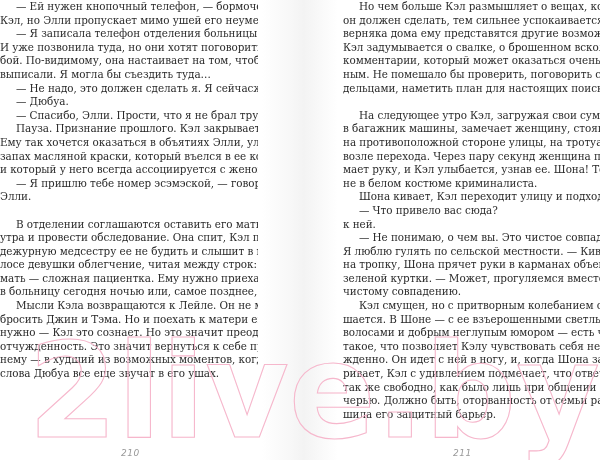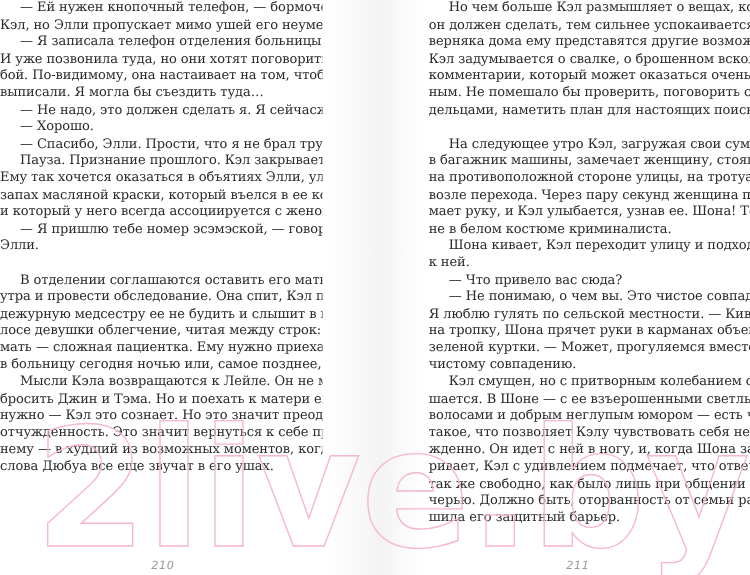--- a/index.html
+++ b/index.html
@@ -89,21 +89,21 @@
   <div class="gutter"></div>
 
   <div class="page page-left text" id="left-page">
       <span class="ln ind">— Ей нужен кнопочный телефон, — бормочет</span>
       <span class="ln">Кэл, но Элли пропускает мимо ушей его неуместный</span>
       <span class="ln ind">— Я записала телефон отделения больницы.</span>
       <span class="ln">И уже позвонила туда, но они хотят поговорить с то-</span>
       <span class="ln">бой. По-видимому, она настаивает на том, чтобы ее</span>
       <span class="ln last">выписали. Я могла бы съездить туда…</span>
       <span class="ln ind">— Не надо, это должен сделать я. Я сейчасже им</span>
-      <span class="ln ind last">— Хорошо.</span>
+      <span class="ln ind last">— Дюбуа.</span>
       <span class="ln ind last">— Спасибо, Элли. Прости, что я не брал трубку.</span>
       <span class="ln ind">Пауза. Признание прошлого. Кэл закрывает глаза.</span>
       <span class="ln">Ему так хочется оказаться в объятиях Элли, уловить</span>
       <span class="ln">запах масляной краски, который въелся в ее кожу</span>
       <span class="ln last">и который у него всегда ассоциируется с женой.</span>
       <span class="ln ind">— Я пришлю тебе номер эсэмэской, — говорит</span>
       <span class="ln last">Элли.</span>
       <span class="ln">&nbsp;</span>
       <span class="ln ind">В отделении соглашаются оставить его мать до</span>
       <span class="ln">утра и провести обследование. Она спит, Кэл просит</span>
@@ -127,22 +127,22 @@
       <span class="ln">ным. Не помешало бы проверить, поговорить с вла-</span>
       <span class="ln last">дельцами, наметить план для настоящих поисков.</span>
       <span class="ln">&nbsp;</span>
       <span class="ln ind">На следующее утро Кэл, загружая свои сумки</span>
       <span class="ln">в багажник машины, замечает женщину, стоящую</span>
       <span class="ln">на противоположной стороне улицы, на тротуаре</span>
       <span class="ln">возле перехода. Через пару секунд женщина подни-</span>
       <span class="ln">мает руку, и Кэл улыбается, узнав ее. Шона! Только</span>
       <span class="ln last">не в белом костюме криминалиста.</span>
       <span class="ln ind">Шона кивает, Кэл переходит улицу и подходит</span>
+      <span class="ln ind last">— Что привело вас сюда?</span>
       <span class="ln last">к ней.</span>
-      <span class="ln ind last">— Что привело вас сюда?</span>
       <span class="ln ind">— Не понимаю, о чем вы. Это чистое совпадение.</span>
       <span class="ln">Я люблю гулять по сельской местности. — Кивнув</span>
       <span class="ln">на тропку, Шона прячет руки в карманах объемной</span>
       <span class="ln">зеленой куртки. — Может, прогуляемся вместе? По</span>
       <span class="ln last">чистому совпадению.</span>
       <span class="ln ind">Кэл смущен, но с притворным колебанием согла-</span>
       <span class="ln">шается. В Шоне — с ее взъерошенными светлыми</span>
       <span class="ln">волосами и добрым неглупым юмором — есть что-то</span>
       <span class="ln">такое, что позволяет Кэлу чувствовать себя неприну-</span>
       <span class="ln">жденно. Он идет с ней в ногу, и, когда Шона загова-</span>

